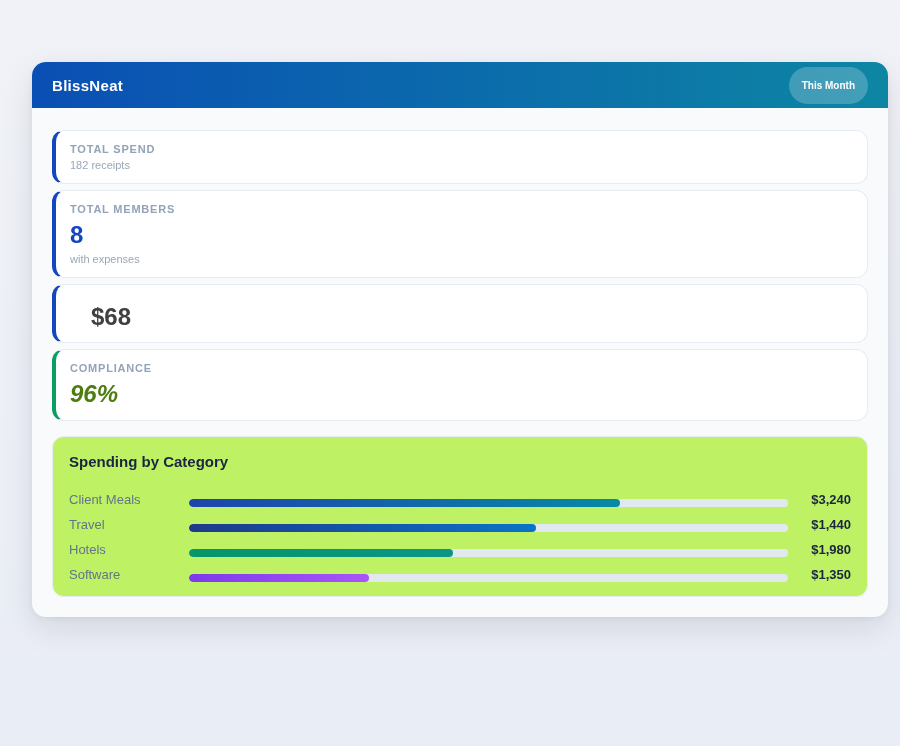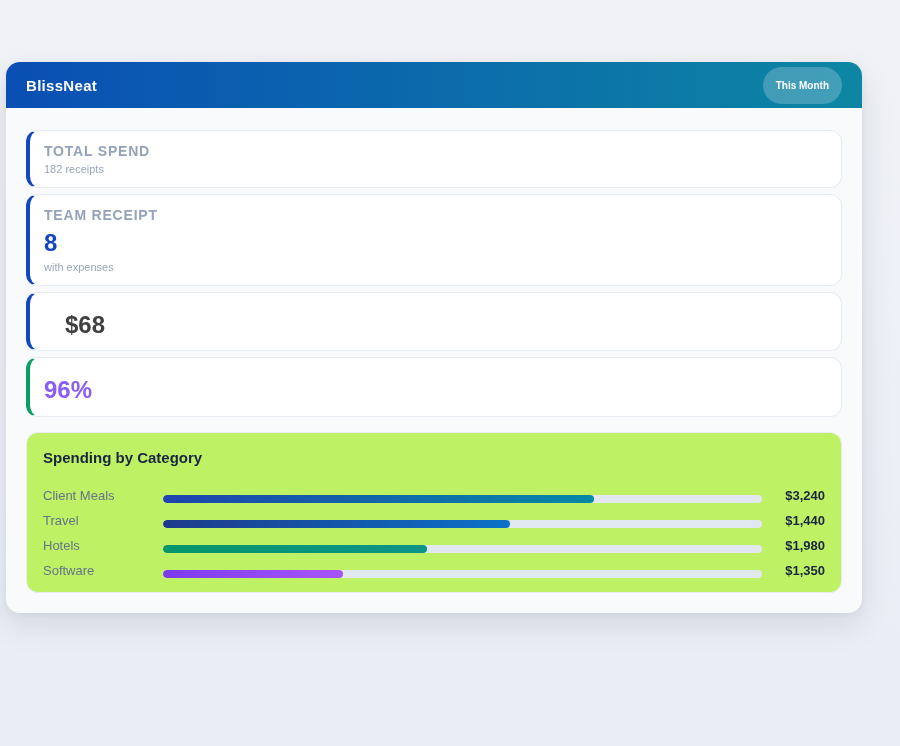--- a/index.html
+++ b/index.html
@@ -5,21 +5,21 @@
   * { margin: 0; padding: 0; box-sizing: border-box; }
   html, body { width: 900px; height: 746px; }
   body {
     font-family: "Liberation Sans", "DejaVu Sans", sans-serif;
     background: linear-gradient(180deg, #f0f2f7 0%, #eceff6 60%, #e9edf5 100%);
     position: relative;
     overflow: hidden;
   }
   .app {
     position: absolute;
-    left: 6px; top: 62px;
+    left: 32px; top: 62px;
     width: 856px;
     background: #f8fafc;
     border-radius: 14px;
     box-shadow: 0 12px 32px rgba(15, 23, 42, 0.10), 0 2px 6px rgba(15,23,42,0.05);
     padding-bottom: 20px;
   }
   .header {
     height: 46px;
     border-radius: 14px 14px 0 0;
     display: flex;
@@ -47,21 +47,21 @@
   .stat-card {
     background: #ffffff;
     border: 1px solid #e7ecf2;
     border-left-width: 4px;
     border-left-style: solid;
     border-radius: 12px;
     padding: 12px 16px 12px 14px;
     margin-bottom: 6px;
   }
   .stat-label {
-    font-size: 14px;
+    font-size: 11px;
     font-weight: bold;
     letter-spacing: 0.8px;
     color: #94a3b8;
   }
   .stat-value {
     font-size: 24px;
     font-weight: bold;
     margin-top: 6px;
     line-height: 1.15;
   }
@@ -127,32 +127,33 @@
   </div>
 
   <div class="content">
 
     <div class="stat-card" style="border-left-color: rgb(18, 71, 192);">
       <div class="stat-label">TOTAL SPEND</div>
       <div class="stat-sub">182 receipts</div>
     </div>
 
     <div class="stat-card" style="border-left-color: rgb(18, 71, 192);">
-      <div class="stat-label">TEAM RECEIPT</div>
+      <div class="stat-label">TOTAL MEMBERS</div>
       <div class="stat-value" style="color: rgb(18, 71, 192);">8</div>
       <div class="stat-sub">with expenses</div>
     </div>
 
     <div class="stat-card" style="border-left-color: rgb(18, 71, 192);">
       <div class="stat-value" style="color: #404040; margin-left: 21px;">$68</div>
 
     </div>
 
     <div class="stat-card" style="border-left-color: rgb(10, 158, 99);">
-      <div class="stat-value" style="color: #8b5cf6;">96%</div>
+      <div class="stat-label">COMPLIANCE</div>
+      <div class="stat-value" style="color: #4d7c0f; font-style: italic;">96%</div>
 
     </div>
 
     <div class="spend-card">
       <div class="spend-title">Spending by Category</div>
 
       <div class="cat-row">
         <div class="cat-label">Client Meals</div>
         <div class="cat-track">
             <div class="cat-fill" style="width: 72%; background: linear-gradient(90deg, rgb(30, 68, 173), rgb(7, 137, 165));"></div>

